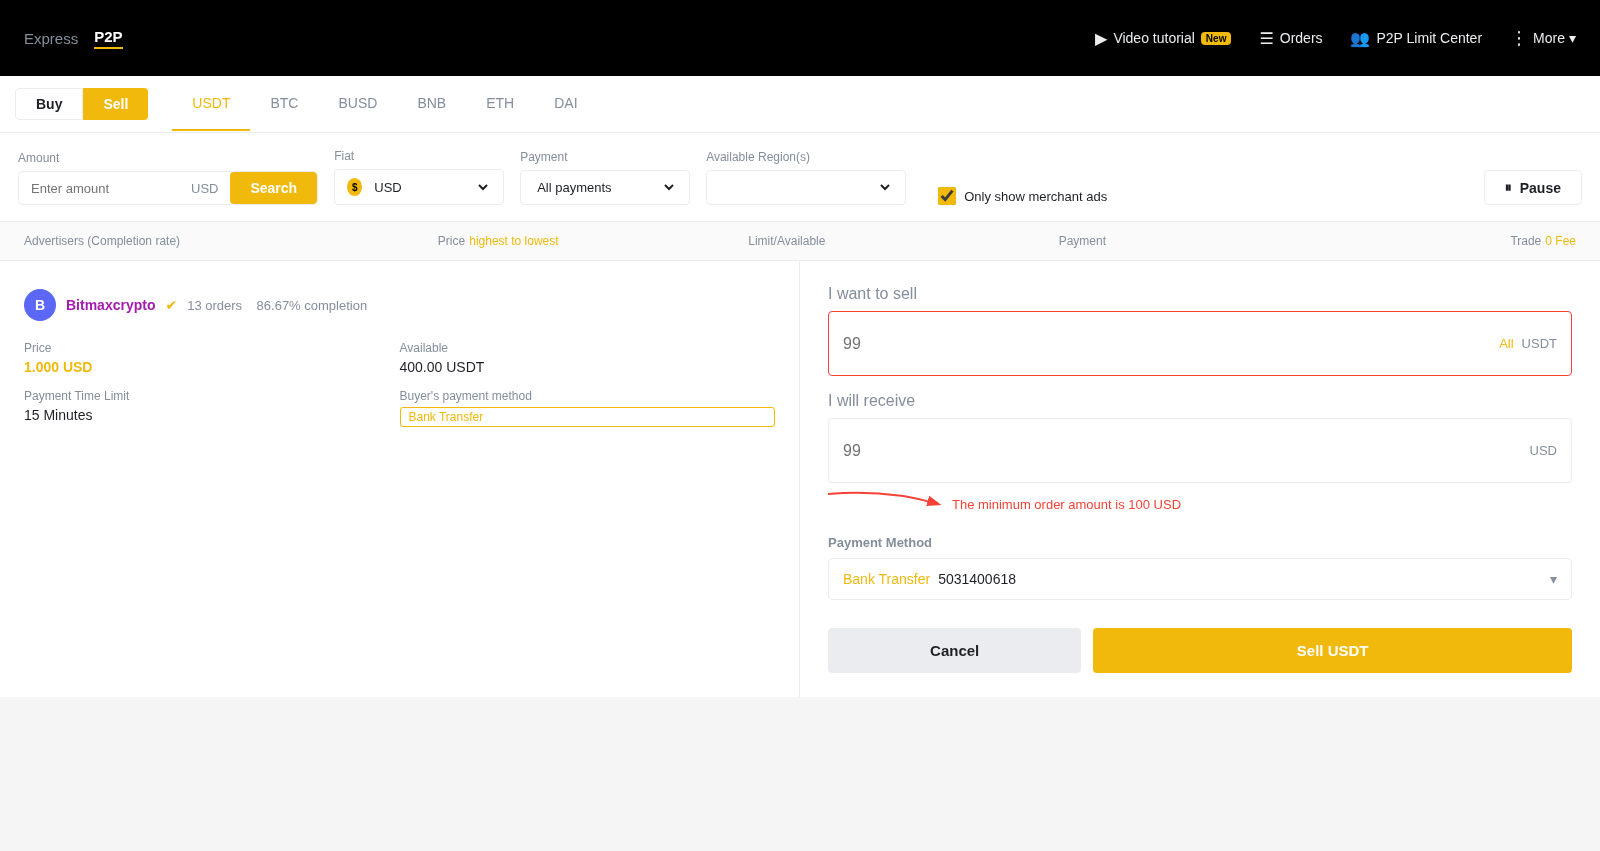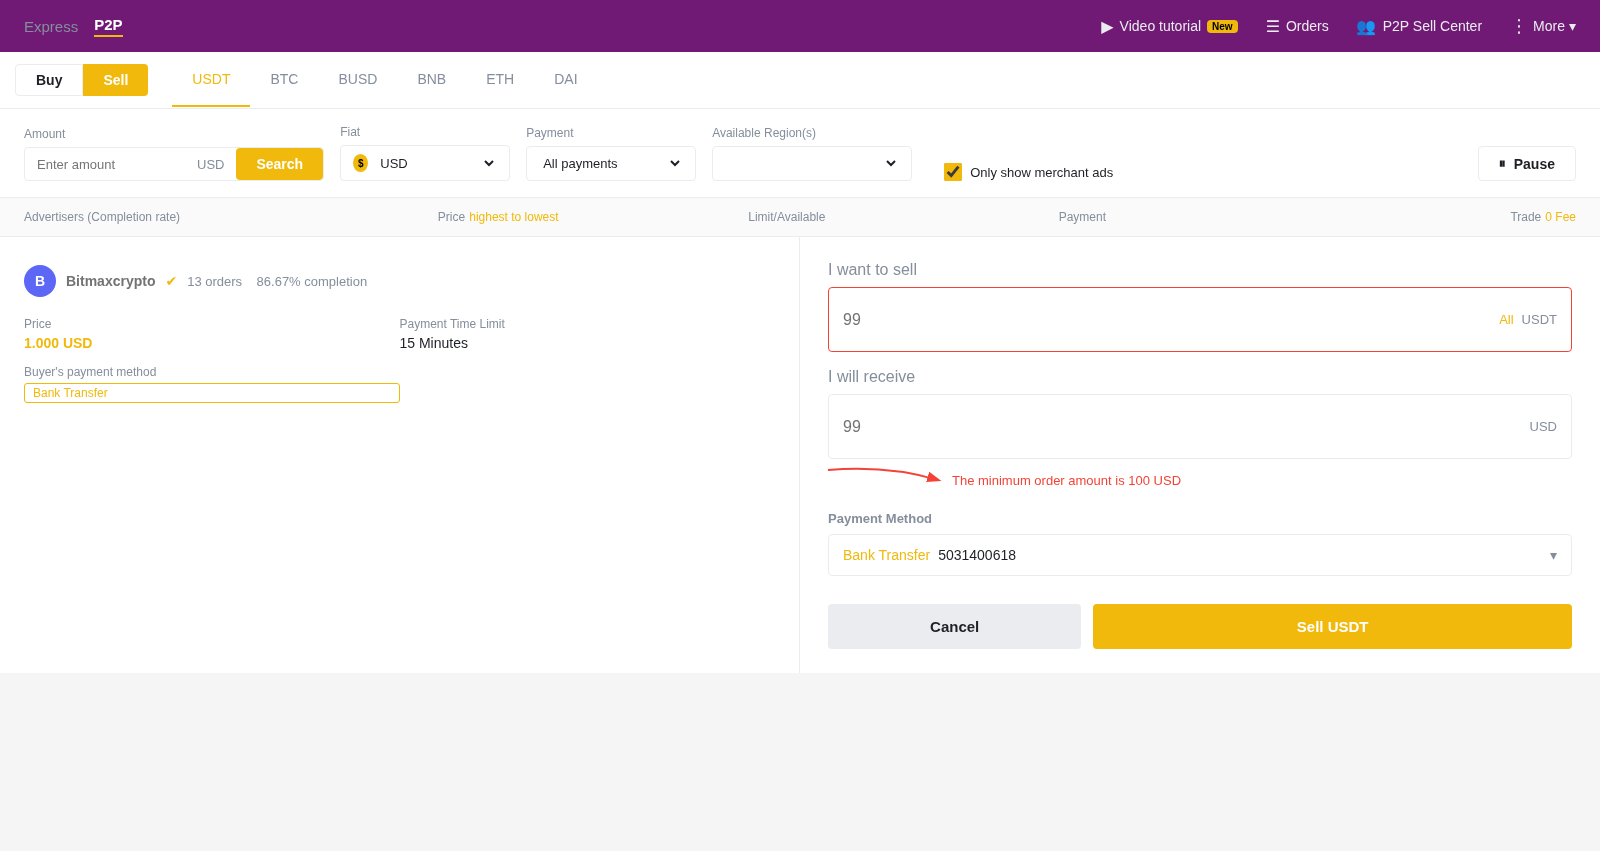--- a/index.html
+++ b/index.html
@@ -1,25 +1,25 @@
 <!DOCTYPE html>
 <html><head>
   <meta charset="utf-8">
   <style>
     * { box-sizing: border-box; margin: 0; padding: 0; }
     body { font-family: -apple-system, BlinkMacSystemFont, 'Segoe UI', sans-serif; background: #f5f5f5; min-width: 1600px; }
 
     
     .navbar {
-      background: #701a75;
+      background: #000000;
       color: #fff;
       display: flex;
       align-items: center;
       padding: 0 24px;
-      height: 52px;
+      height: 76px;
     }
     .navbar-brand { display: flex; align-items: center; gap: 16px; margin-right: auto; }
     .brand-express { color: #848e9c; font-size: 15px; }
     .brand-p2p { color: #fff; font-size: 15px; font-weight: 600; padding-bottom: 2px; border-bottom: 2px solid #f0b90b; }
     .nav-actions { display: flex; align-items: center; gap: 28px; }
     .nav-item { display: flex; align-items: center; gap: 6px; color: #eaecef; font-size: 14px; cursor: pointer; }
     .badge-new { background: #f0b90b; color: #000; font-size: 10px; font-weight: 700; border-radius: 4px; padding: 1px 5px; }
     .nav-icon { font-size: 16px; }
     .nav-more { display: flex; align-items: center; gap: 4px; color: #eaecef; font-size: 14px; cursor: pointer; }
     .dots-icon { font-size: 18px; letter-spacing: 1px; }
@@ -64,21 +64,21 @@
       border-bottom: 2px solid transparent;
     }
     .coin-tab.active {
       color: #f0b90b;
       border-bottom: 2px solid #f0b90b;
     }
 
     
     .filter-row {
       background: #fff;
-      padding: 16px 24px;
+      padding: 16px 18px;
       display: flex;
       align-items: flex-end;
       gap: 16px;
       border-bottom: 1px solid #eaecef;
     }
     .filter-group { display: flex; flex-direction: column; gap: 6px; }
     .filter-label { font-size: 12px; color: #848e9c; }
     .filter-input-wrap { display: flex; align-items: center; border: 1px solid #eaecef; border-radius: 4px; overflow: hidden; background: #fff; }
     .filter-input {
       border: none;
@@ -166,21 +166,21 @@
     }
     .listing-left { padding: 28px 24px; border-right: 1px solid #eaecef; }
     .listing-right { padding: 24px 28px; }
     .advertiser-row { display: flex; align-items: center; gap: 10px; margin-bottom: 20px; }
     .avatar-circle {
       width: 32px; height: 32px; border-radius: 50%;
       background: #5c67f5; color: #fff;
       display: flex; align-items: center; justify-content: center;
       font-size: 14px; font-weight: 700;
     }
-    .advertiser-name { color: #737373; font-size: 14px; font-weight: 600; cursor: pointer; }
+    .advertiser-name { color: #a21caf; font-size: 14px; font-weight: 600; cursor: pointer; }
     .verified-icon { color: #f0b90b; font-size: 14px; }
     .orders-info { font-size: 13px; color: #848e9c; }
     .details-grid { display: grid; grid-template-columns: 1fr 1fr; gap: 14px 0; }
     .detail-item { display: flex; flex-direction: column; gap: 4px; }
     .detail-label { font-size: 12px; color: #848e9c; }
     .detail-value { font-size: 14px; color: #1e2026; font-weight: 500; }
     .price-value { color: #f0b90b; font-size: 14px; font-weight: 600; }
     .payment-badge {
       display: inline-block;
       border: 1px solid #f0b90b;
@@ -271,21 +271,21 @@
       <span class="nav-icon">▶</span>
       <span>Video tutorial</span>
       <span class="badge-new">New</span>
     </div>
     <div class="nav-item">
       <span class="nav-icon">☰</span>
       <span>Orders</span>
     </div>
     <div class="nav-item">
       <span class="nav-icon">👥</span>
-      <span>P2P Sell Center</span>
+      <span>P2P Limit Center</span>
     </div>
     <div class="nav-more">
       <span class="dots-icon">⋮</span>
       <span>More</span>
       <span>▾</span>
     </div>
   </div>
 </nav>
 
 <div class="tabs-bar">
@@ -379,20 +379,24 @@
         <span>13 orders</span>
         &nbsp;&nbsp;
         <span>86.67% completion</span>
       </span>
     </div>
 
     <div class="details-grid">
       <div class="detail-item">
         <span class="detail-label">Price</span>
         <span class="price-value detail-value">1.000 USD</span>
+      </div>
+      <div class="detail-item">
+        <span class="detail-label">Available</span>
+        <span class="detail-value">400.00 USDT</span>
       </div>
       <div class="detail-item">
         <span class="detail-label">Payment Time Limit</span>
         <span class="detail-value">15 Minutes</span>
       </div>
       <div class="detail-item">
         <span class="detail-label">Buyer's payment method</span>
         <span class="payment-badge">Bank Transfer</span>
       </div>
     </div>

